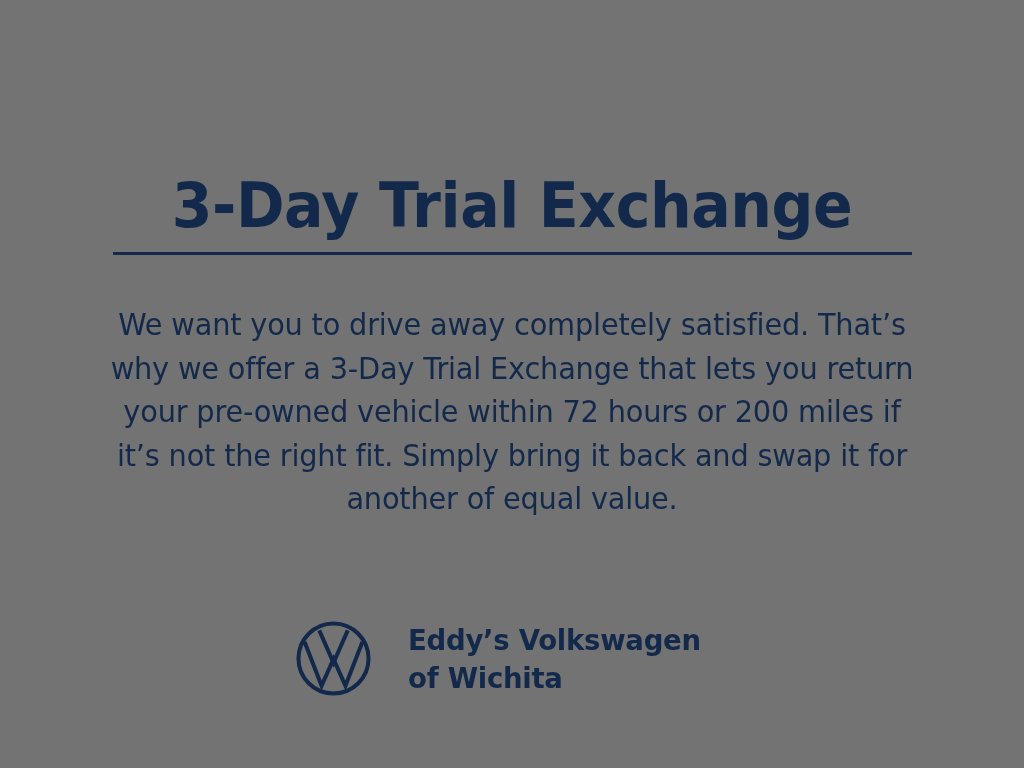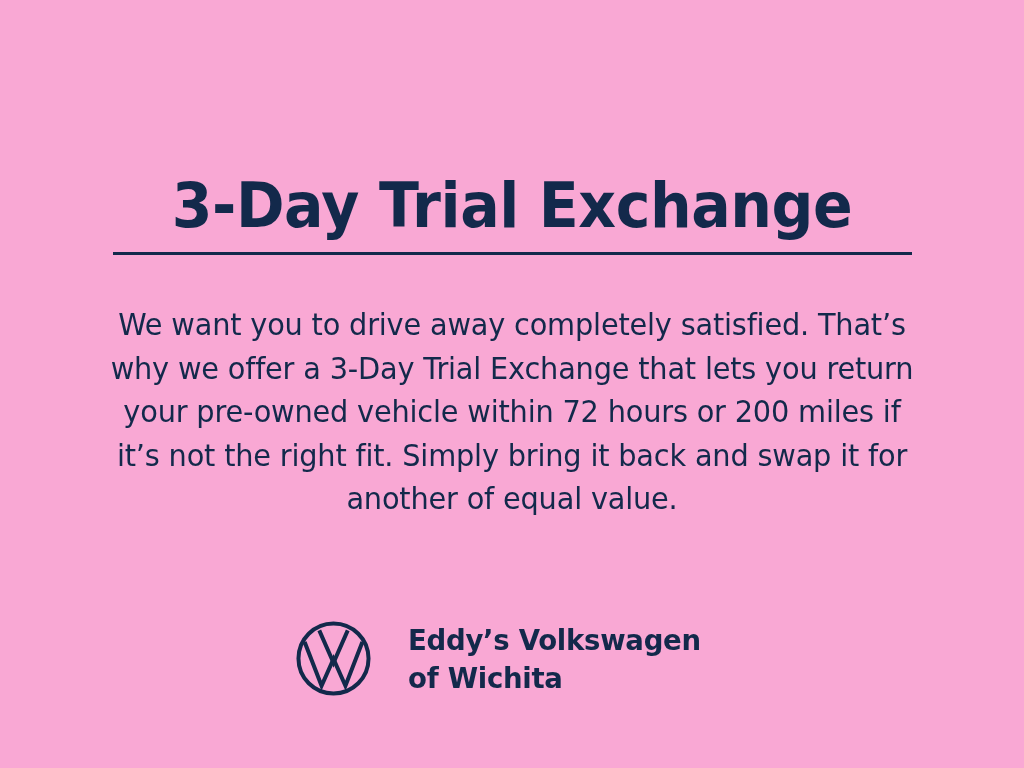--- a/index.html
+++ b/index.html
@@ -11,21 +11,21 @@
     height: 768px;
     background: #ffffff;
     font-family: "Liberation Sans", sans-serif;
     overflow: hidden;
   }
 
   #slide {
     position: relative;
     width: 1024px;
     height: 768px;
-    background: #f9a8d4;
+    background: #737373;
     box-sizing: border-box;
     text-decoration: underline;
   }
 
   
   .title {
     position: absolute;
     top: 126px;
     left: 0;
     width: 1024px;

